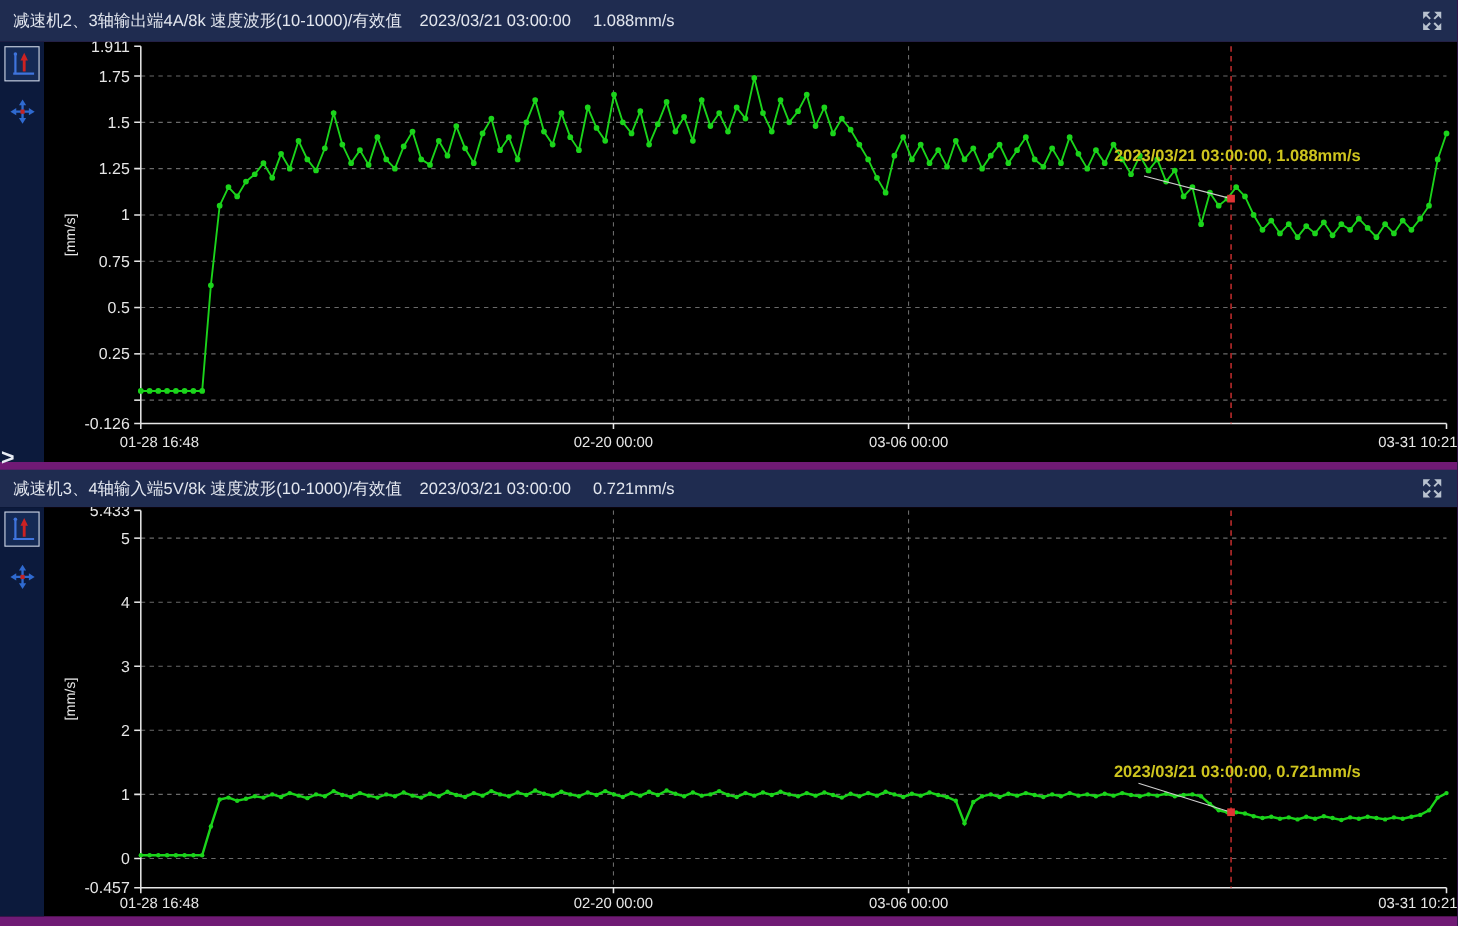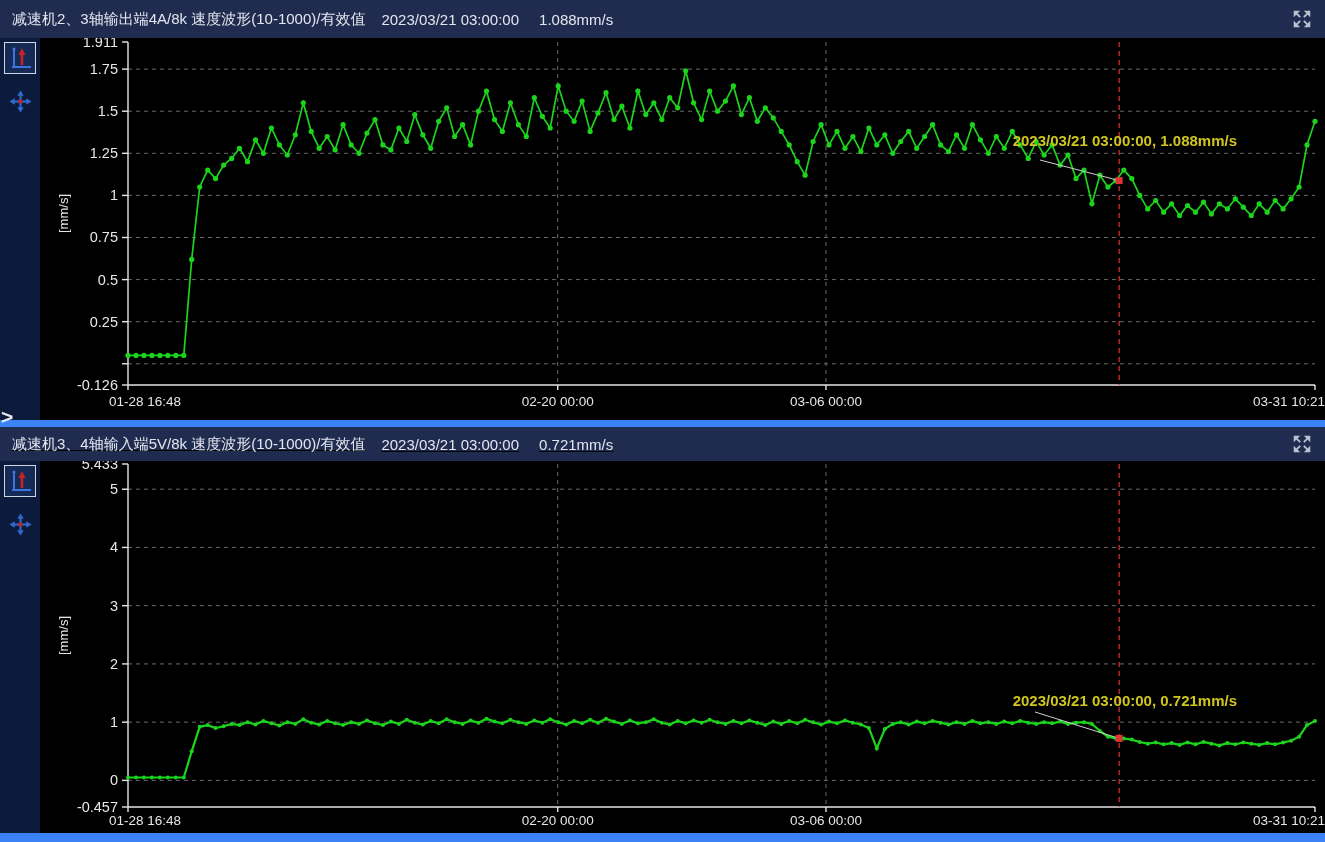--- a/index.html
+++ b/index.html
@@ -1,32 +1,32 @@
 <!DOCTYPE html>
 <html><head>
 <meta charset="utf-8">
 <style>
   html,body{margin:0;padding:0;background:#0a1430;}
-  .page{position:relative;width:1325px;height:842px;background:#3b82f6;overflow:hidden;
+  .page{position:relative;width:1325px;height:842px;background:#701a75;overflow:hidden;
         font-family:"Liberation Sans","DejaVu Sans",sans-serif;}
   .titlebar{display:flex;align-items:center;height:38px;background:#1f2c50;color:#e2e6ee;
             padding:0 10px 0 12px;font-size:15px;font-weight:500;}
   .titlebar.small{height:34px;}
   .t-time{margin-left:16px;}
   .t-val{margin-left:20px;}
   .expand{margin-left:auto;background:none;border:none;cursor:pointer;padding:2px;line-height:0;}
   .body{position:relative;background:#000;}
   .strip{position:absolute;left:0;top:0;width:40px;height:100%;background:#0c1a3c;
          display:flex;flex-direction:column;align-items:center;padding-top:4px;gap:16px;box-sizing:border-box;z-index:3;}
   .tool{width:32px;height:32px;background:#152a55;border:1px solid #cfd6e4;padding:1px;cursor:pointer;line-height:0;}
   .pan{cursor:pointer;line-height:0;}
   .plot{position:absolute;left:0;top:0;z-index:2;}
   .chevron{position:absolute;left:1px;top:406px;color:#e8ecf4;font-size:21px;font-weight:bold;
            cursor:pointer;z-index:5;line-height:1;}
-  .sec2{margin-top:7px;text-decoration:underline;}
+  .sec2{margin-top:7px;}
 </style>
 </head>
 <body>
 
 <div class="page">
 
   <section>
     <header class="titlebar">
       <span>减速机2、3轴输出端4A/8k 速度波形(10-1000)/有效值</span>
       <span class="t-time">2023/03/21 03:00:00</span>

